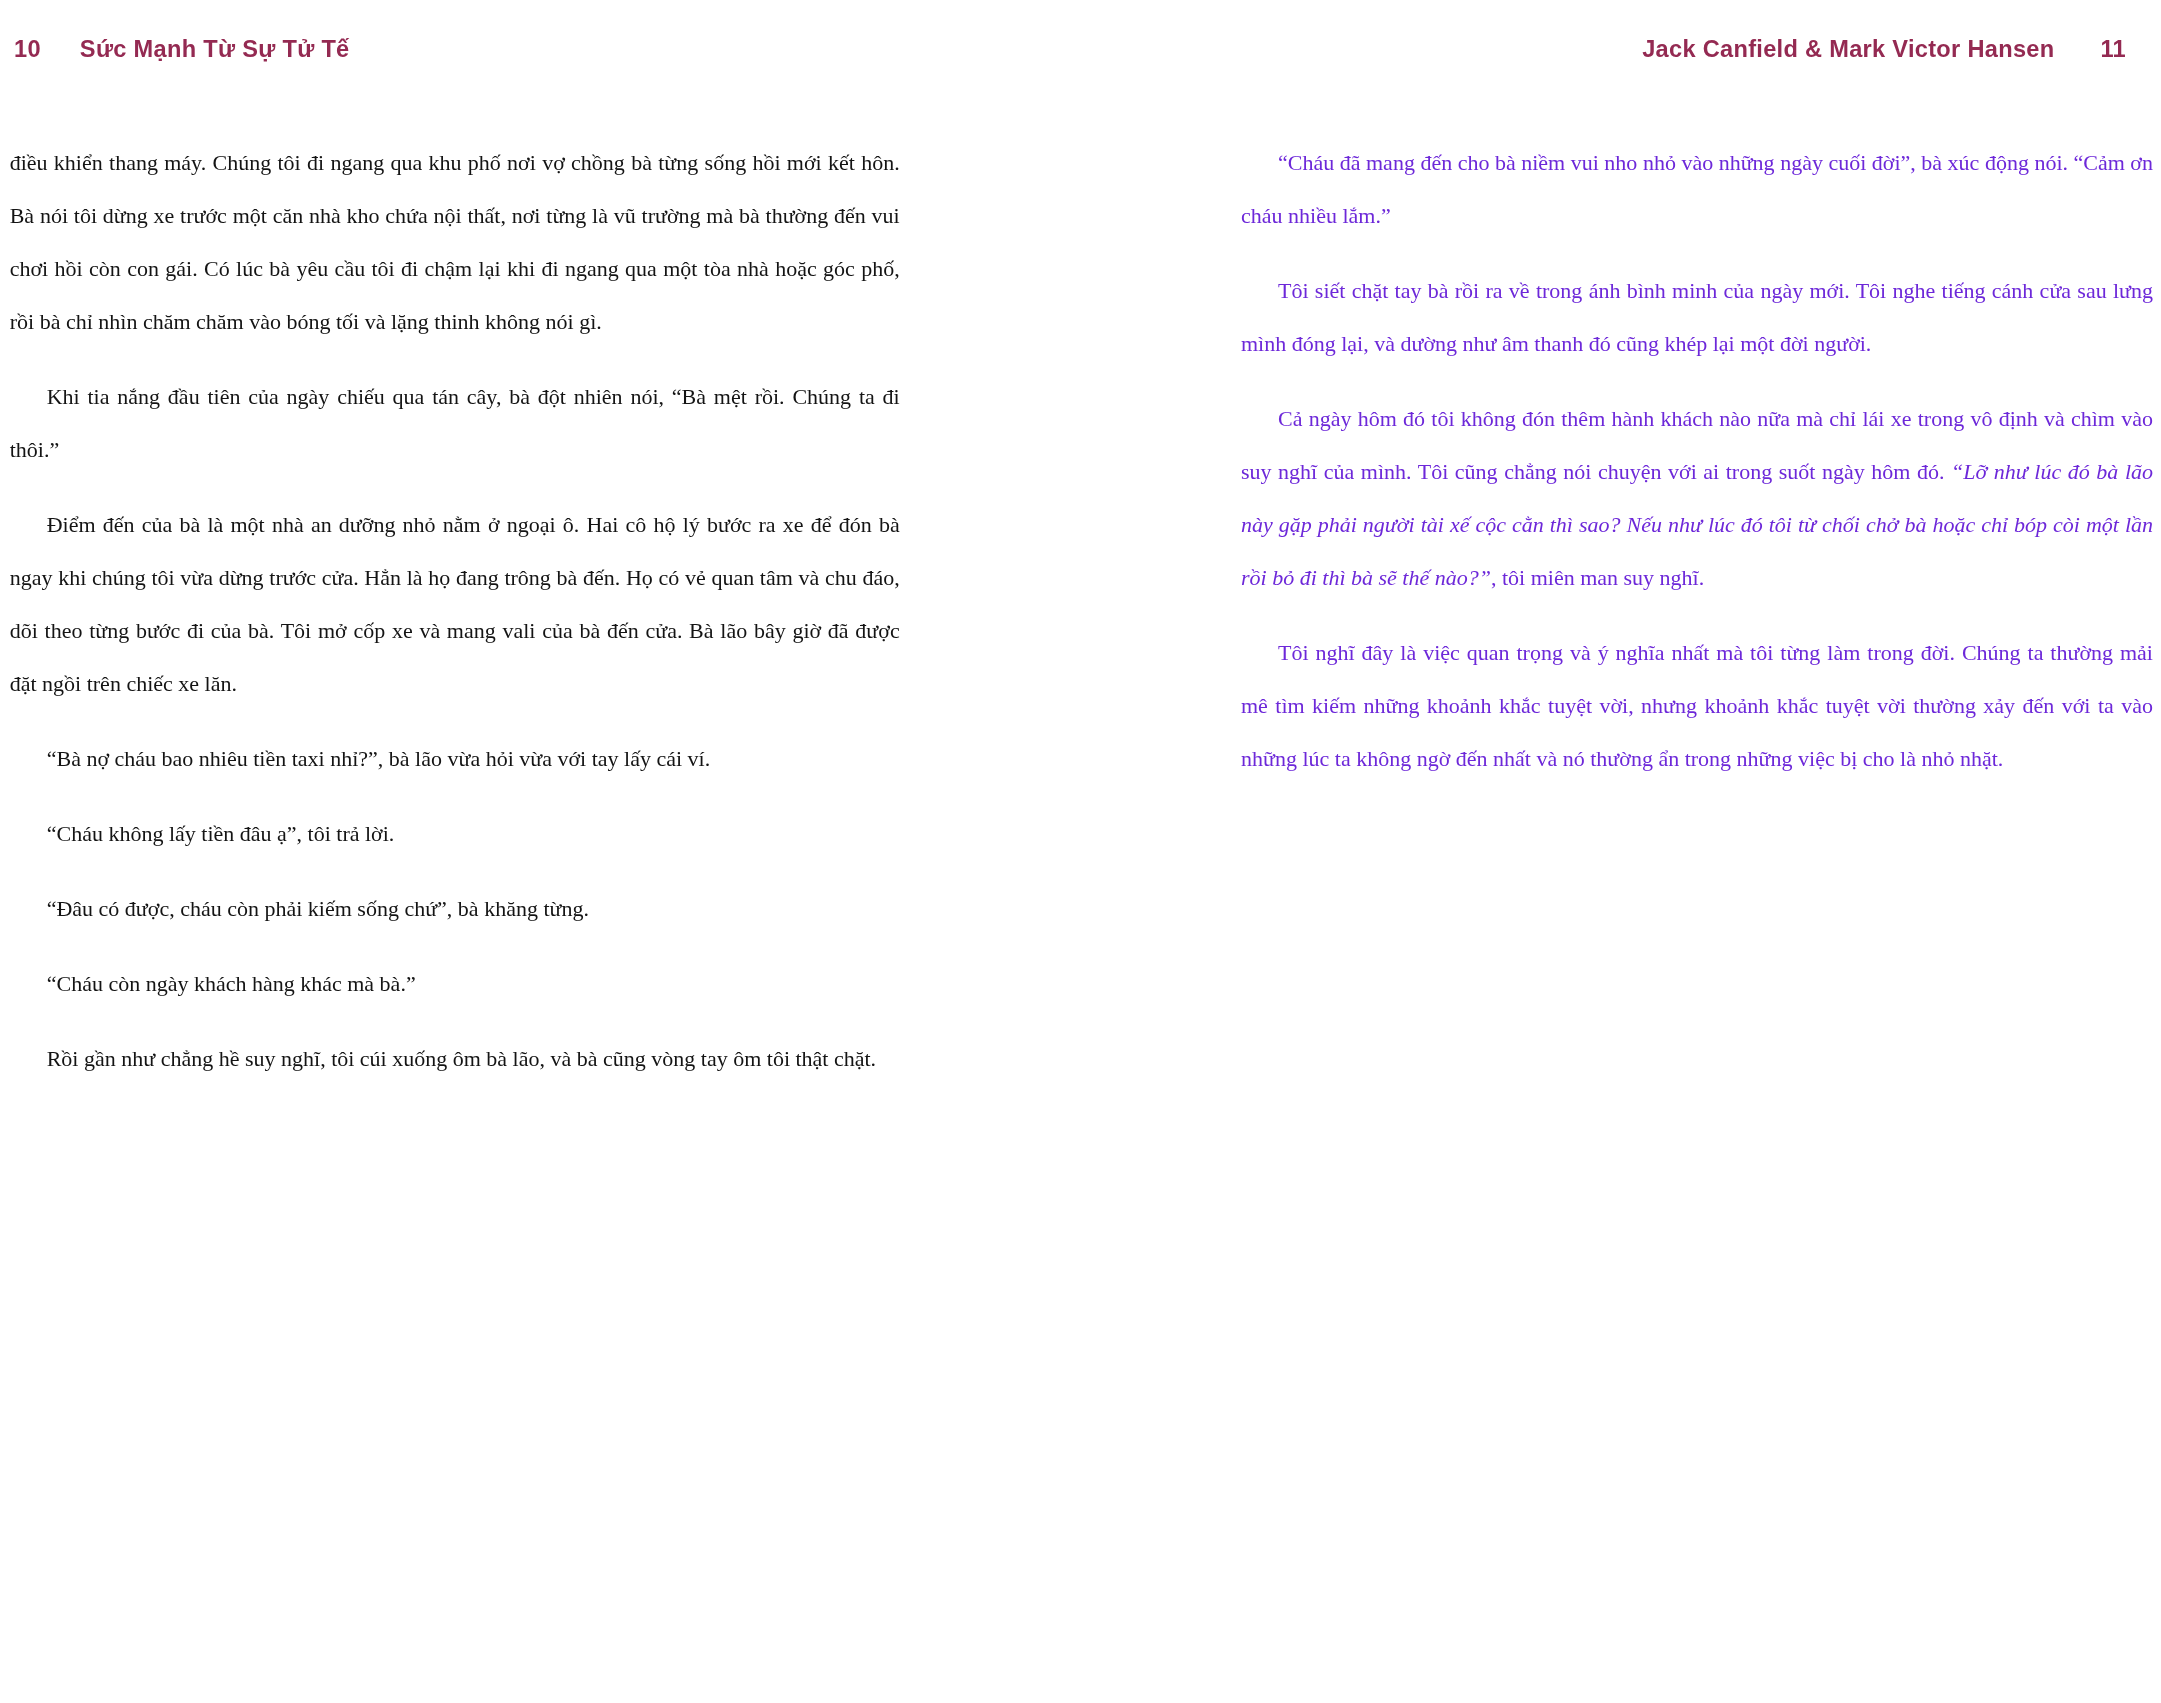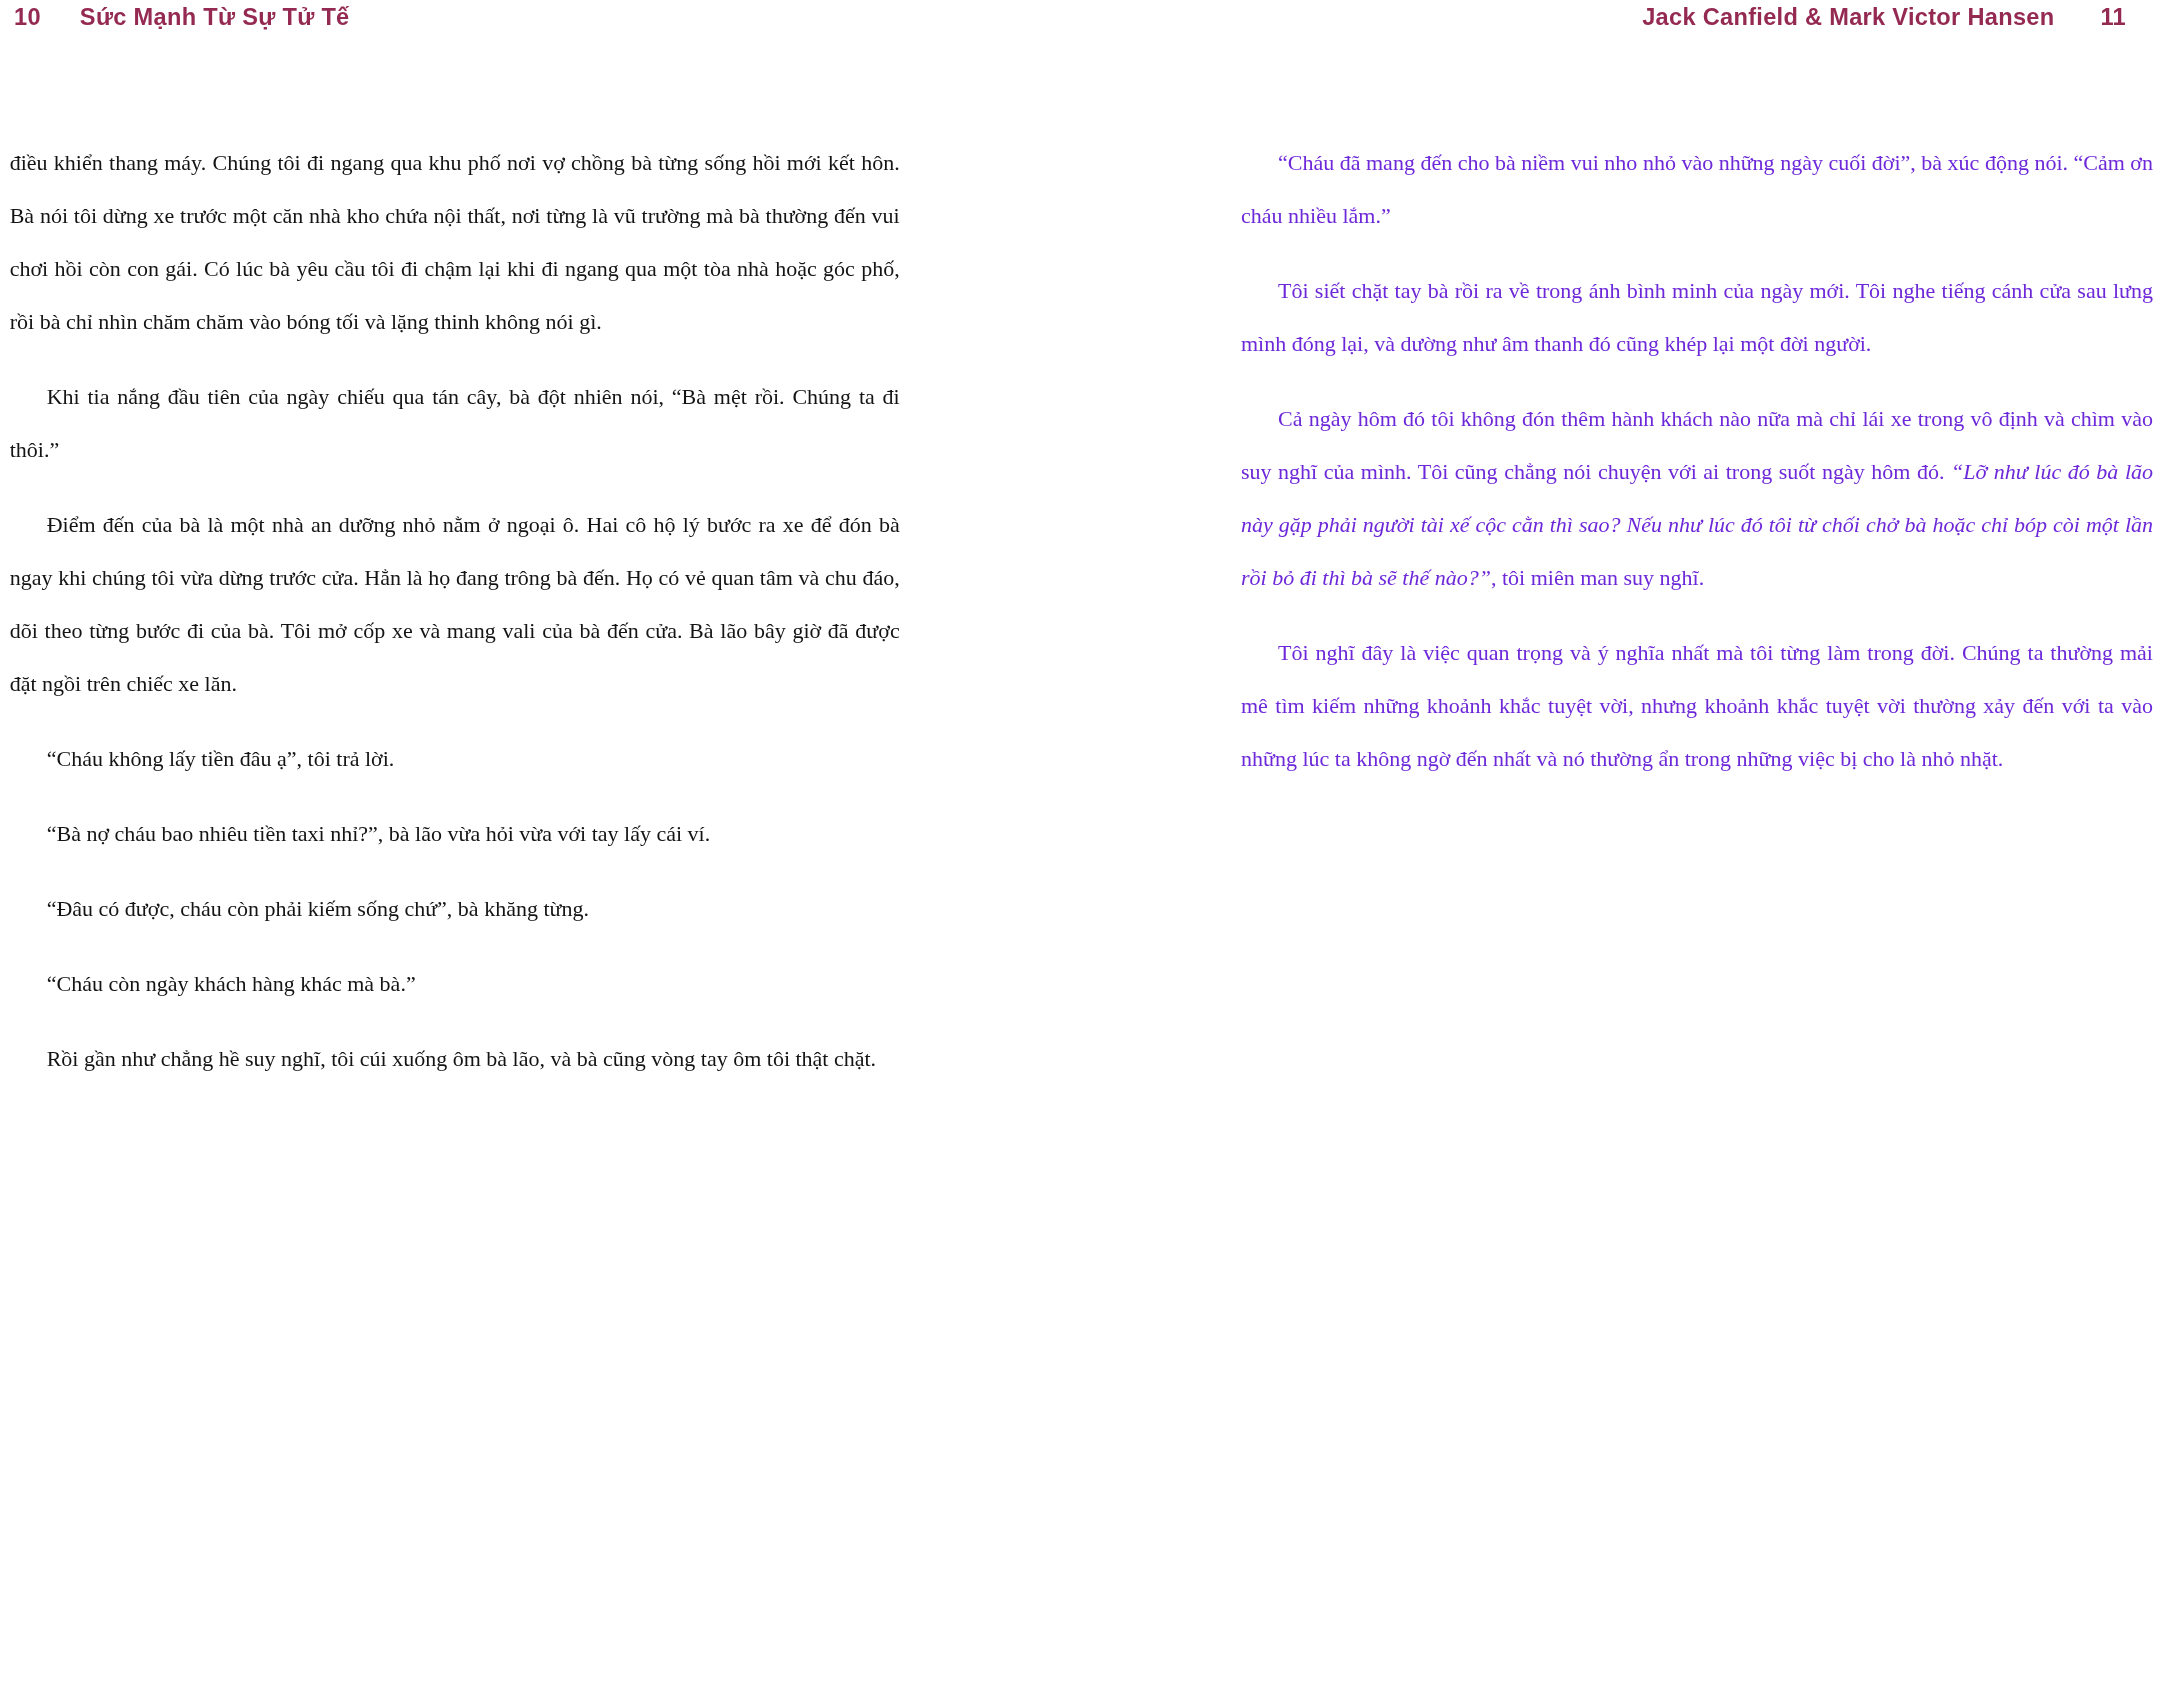--- a/index.html
+++ b/index.html
@@ -25,21 +25,21 @@
     align-items: baseline;
     font-family: "Liberation Sans", sans-serif;
     font-size: 23.6px;
     font-weight: 600;
     letter-spacing: 0.3px;
   }
   .head-group {
     display: flex;
     align-items: baseline;
   }
-  .head-group.left  { gap: 39px; }
+  .head-group.left  { gap: 39px; margin-top: 32px; }
   .head-group.right { gap: 46px; }
   .col {
     position: absolute;
     top: 136px;
     color: #141414;
     font-size: 22px;
     line-height: 53px;
     text-align: justify;
   }
   .col-left  { left: 9.7px;   width: 890px; }
@@ -63,22 +63,22 @@
     <div class="head-group right">
       <span>Jack Canfield &amp; Mark Victor Hansen</span>
       <span>11</span>
     </div>
   </header>
 
   <section class="col col-left" id="left-col" style="color: rgb(20, 20, 20);">
       <p class="para"><span>điều khiển thang máy. Chúng tôi đi ngang qua khu phố nơi vợ chồng bà từng sống hồi mới kết hôn. Bà nói tôi dừng xe trước một căn nhà kho chứa nội thất, nơi từng là vũ trường mà bà thường đến vui chơi hồi còn con gái. Có lúc bà yêu cầu tôi đi chậm lại khi đi ngang qua một tòa nhà hoặc góc phố, rồi bà chỉ nhìn chăm chăm vào bóng tối và lặng thinh không nói gì.</span></p>
       <p class="para indent"><span>Khi tia nắng đầu tiên của ngày chiếu qua tán cây, bà đột nhiên nói, “Bà mệt rồi. Chúng ta đi thôi.”</span></p>
       <p class="para indent"><span>Điểm đến của bà là một nhà an dưỡng nhỏ nằm ở ngoại ô. Hai cô hộ lý bước ra xe để đón bà ngay khi chúng tôi vừa dừng trước cửa. Hẳn là họ đang trông bà đến. Họ có vẻ quan tâm và chu đáo, dõi theo từng bước đi của bà. Tôi mở cốp xe và mang vali của bà đến cửa. Bà lão bây giờ đã được đặt ngồi trên chiếc xe lăn.</span></p>
+      <p class="para indent"><span>“Bà nợ cháu bao nhiêu tiền taxi nhỉ?”, bà lão vừa hỏi vừa với tay lấy cái ví.</span></p>
       <p class="para indent"><span>“Cháu không lấy tiền đâu ạ”, tôi trả lời.</span></p>
-      <p class="para indent"><span>“Bà nợ cháu bao nhiêu tiền taxi nhỉ?”, bà lão vừa hỏi vừa với tay lấy cái ví.</span></p>
       <p class="para indent"><span>“Đâu có được, cháu còn phải kiếm sống chứ”, bà khăng từng.</span></p>
       <p class="para indent"><span>“Cháu còn ngày khách hàng khác mà bà.”</span></p>
       <p class="para indent"><span>Rồi gần như chẳng hề suy nghĩ, tôi cúi xuống ôm bà lão, và bà cũng vòng tay ôm tôi thật chặt.</span></p>
     </section>
 
   <section class="col col-right" id="right-col" style="color: #6d28d9;">
       <p class="para indent"><span>“Cháu đã mang đến cho bà niềm vui nho nhỏ vào những ngày cuối đời”, bà xúc động nói. “Cảm ơn cháu nhiều lắm.”</span></p>
       <p class="para indent"><span>Tôi siết chặt tay bà rồi ra về trong ánh bình minh của ngày mới. Tôi nghe tiếng cánh cửa sau lưng mình đóng lại, và dường như âm thanh đó cũng khép lại một đời người.</span></p>
       <p class="para indent"><span>Cả ngày hôm đó tôi không đón thêm hành khách nào nữa mà chỉ lái xe trong vô định và chìm vào suy nghĩ của mình. Tôi cũng chẳng nói chuyện với ai trong suốt ngày hôm đó. </span><span class="italic">“Lỡ như lúc đó bà lão này gặp phải người tài xế cộc cằn thì sao? Nếu như lúc đó tôi từ chối chở bà hoặc chỉ bóp còi một lần rồi bỏ đi thì bà sẽ thế nào?”</span><span>, tôi miên man suy nghĩ.</span></p>
       <p class="para indent"><span>Tôi nghĩ đây là việc quan trọng và ý nghĩa nhất mà tôi từng làm trong đời. Chúng ta thường mải mê tìm kiếm những khoảnh khắc tuyệt vời, nhưng khoảnh khắc tuyệt vời thường xảy đến với ta vào những lúc ta không ngờ đến nhất và nó thường ẩn trong những việc bị cho là nhỏ nhặt.</span></p>

